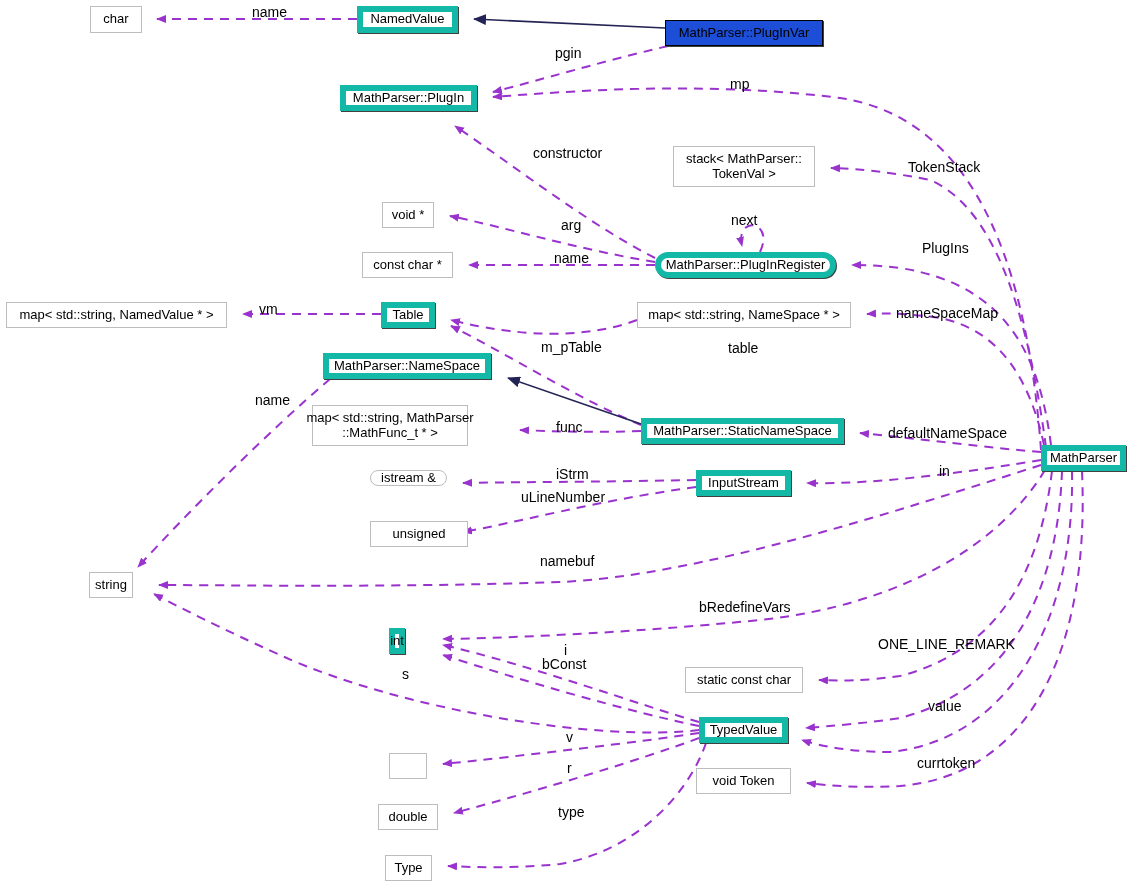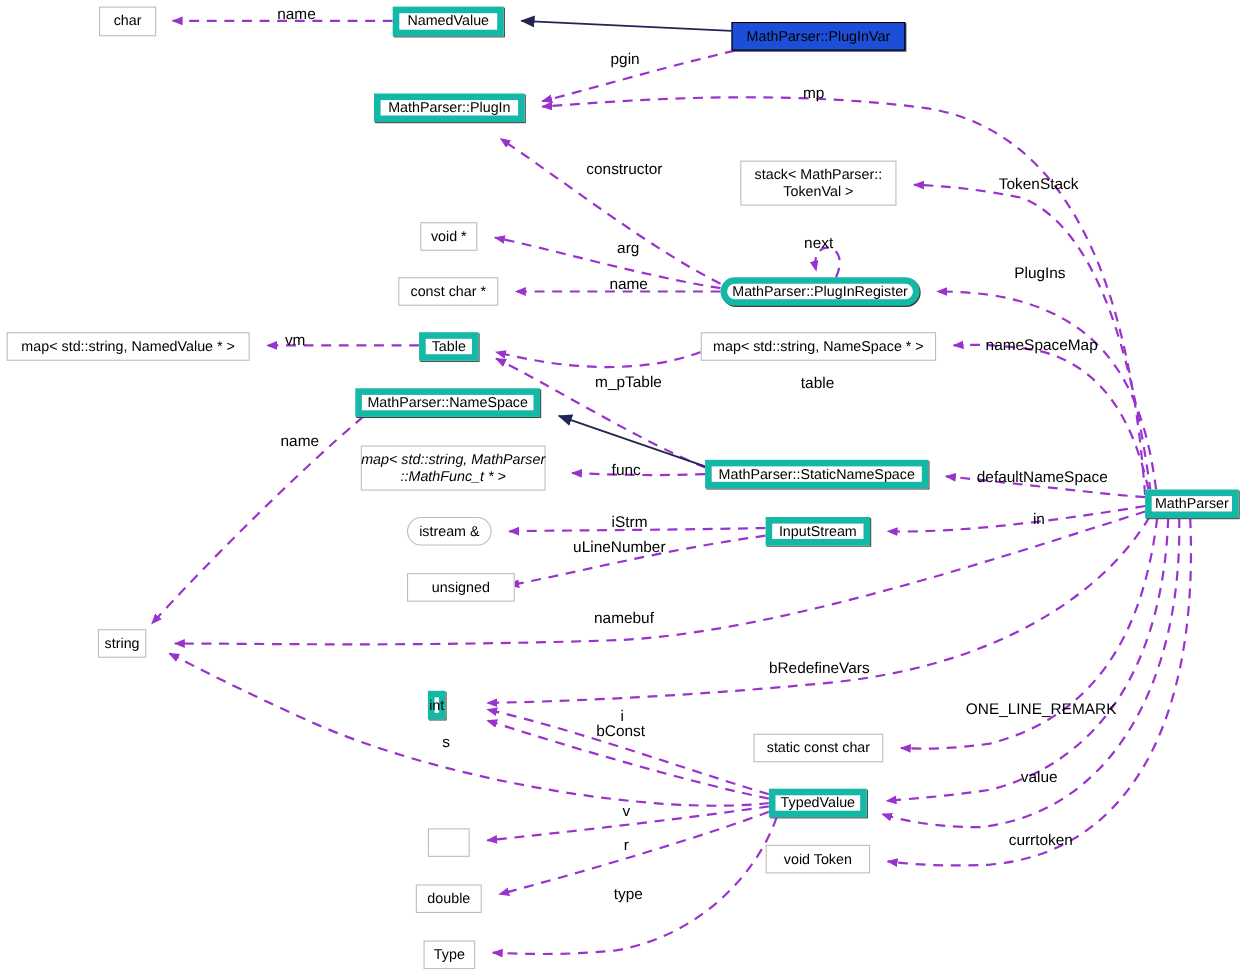--- a/index.html
+++ b/index.html
@@ -108,25 +108,25 @@
       <div class="node bold" style="left: 340px; top: 85px; width: 137px; height: 26px;">MathParser::PlugIn</div>
       <div class="node thin" style="left: 673px; top: 146px; width: 142px; height: 41px;">stack&lt; MathParser::
 TokenVal &gt;</div>
       <div class="node thin" style="left: 382px; top: 202px; width: 52px; height: 26px;">void *</div>
       <div class="node thin" style="left: 362px; top: 252px; width: 91px; height: 26px;">const char *</div>
       <div class="node bold" style="left: 655px; top: 252px; width: 181px; height: 26px; border-radius: 13px;">MathParser::PlugInRegister</div>
       <div class="node thin" style="left: 6px; top: 302px; width: 221px; height: 26px;">map&lt; std::string, NamedValue * &gt;</div>
       <div class="node bold" style="left: 381px; top: 302px; width: 54px; height: 26px;">Table</div>
       <div class="node thin" style="left: 637px; top: 302px; width: 214px; height: 26px;">map&lt; std::string, NameSpace * &gt;</div>
       <div class="node bold" style="left: 323px; top: 353px; width: 168px; height: 26px;">MathParser::NameSpace</div>
-      <div class="node thin" style="left: 328px; top: 405px; width: 168px; height: 41px; font-style: italic;">map&lt; std::string, MathParser
+      <div class="node thin" style="left: 312px; top: 405px; width: 156px; height: 41px;">map&lt; std::string, MathParser
 ::MathFunc_t * &gt;</div>
       <div class="node bold" style="left: 641px; top: 418px; width: 203px; height: 26px;">MathParser::StaticNameSpace</div>
       <div class="node bold" style="left: 1041px; top: 445px; width: 85px; height: 26px;">MathParser</div>
-      <div class="node thin" style="left: 370px; top: 470px; width: 77px; height: 26px; border-radius: 13px;">istream &amp;</div>
+      <div class="node thin" style="left: 370px; top: 470px; width: 77px; height: 16px; border-radius: 13px;">istream &amp;</div>
       <div class="node bold" style="left: 696px; top: 470px; width: 95px; height: 26px;">InputStream</div>
       <div class="node thin" style="left: 370px; top: 521px; width: 98px; height: 26px;">unsigned</div>
       <div class="node thin" style="left: 89px; top: 572px; width: 44px; height: 26px;">string</div>
       <div class="node bold" style="left: 389px; top: 628px; width: 16px; height: 26px;">int</div>
       <div class="node thin" style="left: 685px; top: 667px; width: 118px; height: 26px;">static const char</div>
       <div class="node bold" style="left: 699px; top: 717px; width: 89px; height: 26px;">TypedValue</div>
       <div class="node thin" style="left: 389px; top: 753px; width: 38px; height: 26px;"></div>
       <div class="node thin" style="left: 696px; top: 768px; width: 95px; height: 26px;">void Token</div>
       <div class="node thin" style="left: 378px; top: 804px; width: 60px; height: 26px;">double</div>
       <div class="node thin" style="left: 385px; top: 855px; width: 47px; height: 26px;">Type</div>

